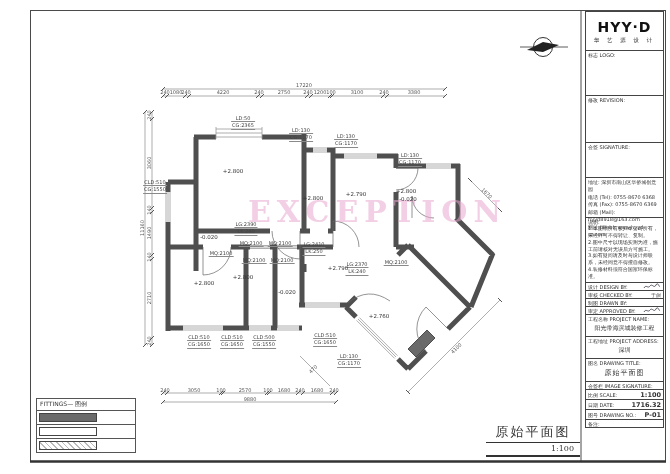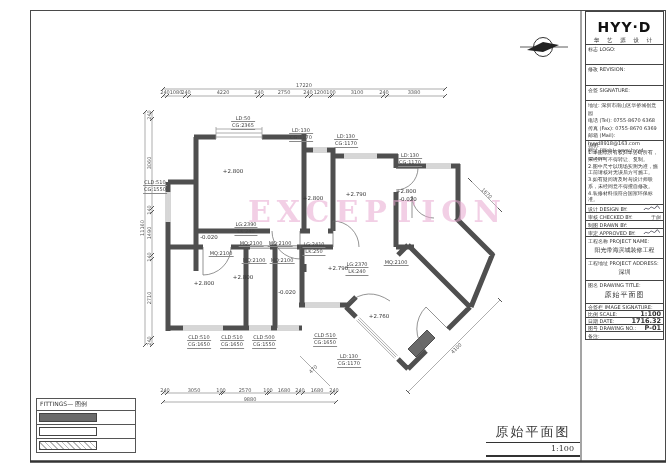--- a/index.html
+++ b/index.html
@@ -24,21 +24,21 @@
   
   .legend{position:absolute;left:36px;top:398px;width:100px;border:1px solid #555;background:#fff;box-sizing:border-box;}
   .legend-h{font-size:6px;padding:1px 3px;border-bottom:0.5px solid #555;color:#333;}
   .legend-row{height:13px;border-bottom:0.5px solid #555;display:flex;align-items:center;}
   .legend-row:last-child{border-bottom:none;}
   .legend-sw{width:58px;height:9px;margin-left:2px;border:0.5px solid #444;box-sizing:border-box;}
   .sw-wall-solid{background:#6b6b6b;}
   .sw-wall-outline{background:#fff;}
   .sw-wall-hatch{background:repeating-linear-gradient(45deg,#bbb 0 1px,transparent 1px 4px);}
   
-  .tb{position:absolute;left:585px;top:11px;width:79px;height:329px;border:1px solid #444;
+  .tb{position:absolute;left:585px;top:11px;width:79px;height:417px;border:1px solid #444;
       display:flex;flex-direction:column;font-size:5px;box-sizing:border-box;background:#fff;color:#333;}
   .tb-logo{height:44px;border-bottom:1px solid #444;text-align:center;padding-top:7px;box-sizing:border-box;}
   .tb-brand{font-size:14px;font-weight:bold;letter-spacing:1px;color:#111;}
   .tb-brand-sub{font-size:5.5px;letter-spacing:3px;margin-top:2px;color:#222;}
   .tb-sec{border-bottom:1px solid #444;padding:1px 2px;box-sizing:border-box;}
   .tb-sec.s1{height:52px;} .tb-sec.s2{height:54px;} .tb-sec.s3{height:40px;}
   .tb-company{height:40px;border-bottom:1px solid #444;padding:1px 2px;box-sizing:border-box;line-height:1.5;}
   .tb-notes{height:76px;border-bottom:1px solid #444;padding:1px 2px;box-sizing:border-box;line-height:1.35;}
   .tb-sign-row{height:8px;border-bottom:1px solid #444;display:flex;align-items:center;
                padding:0 2px;box-sizing:border-box;justify-content:space-between;}

